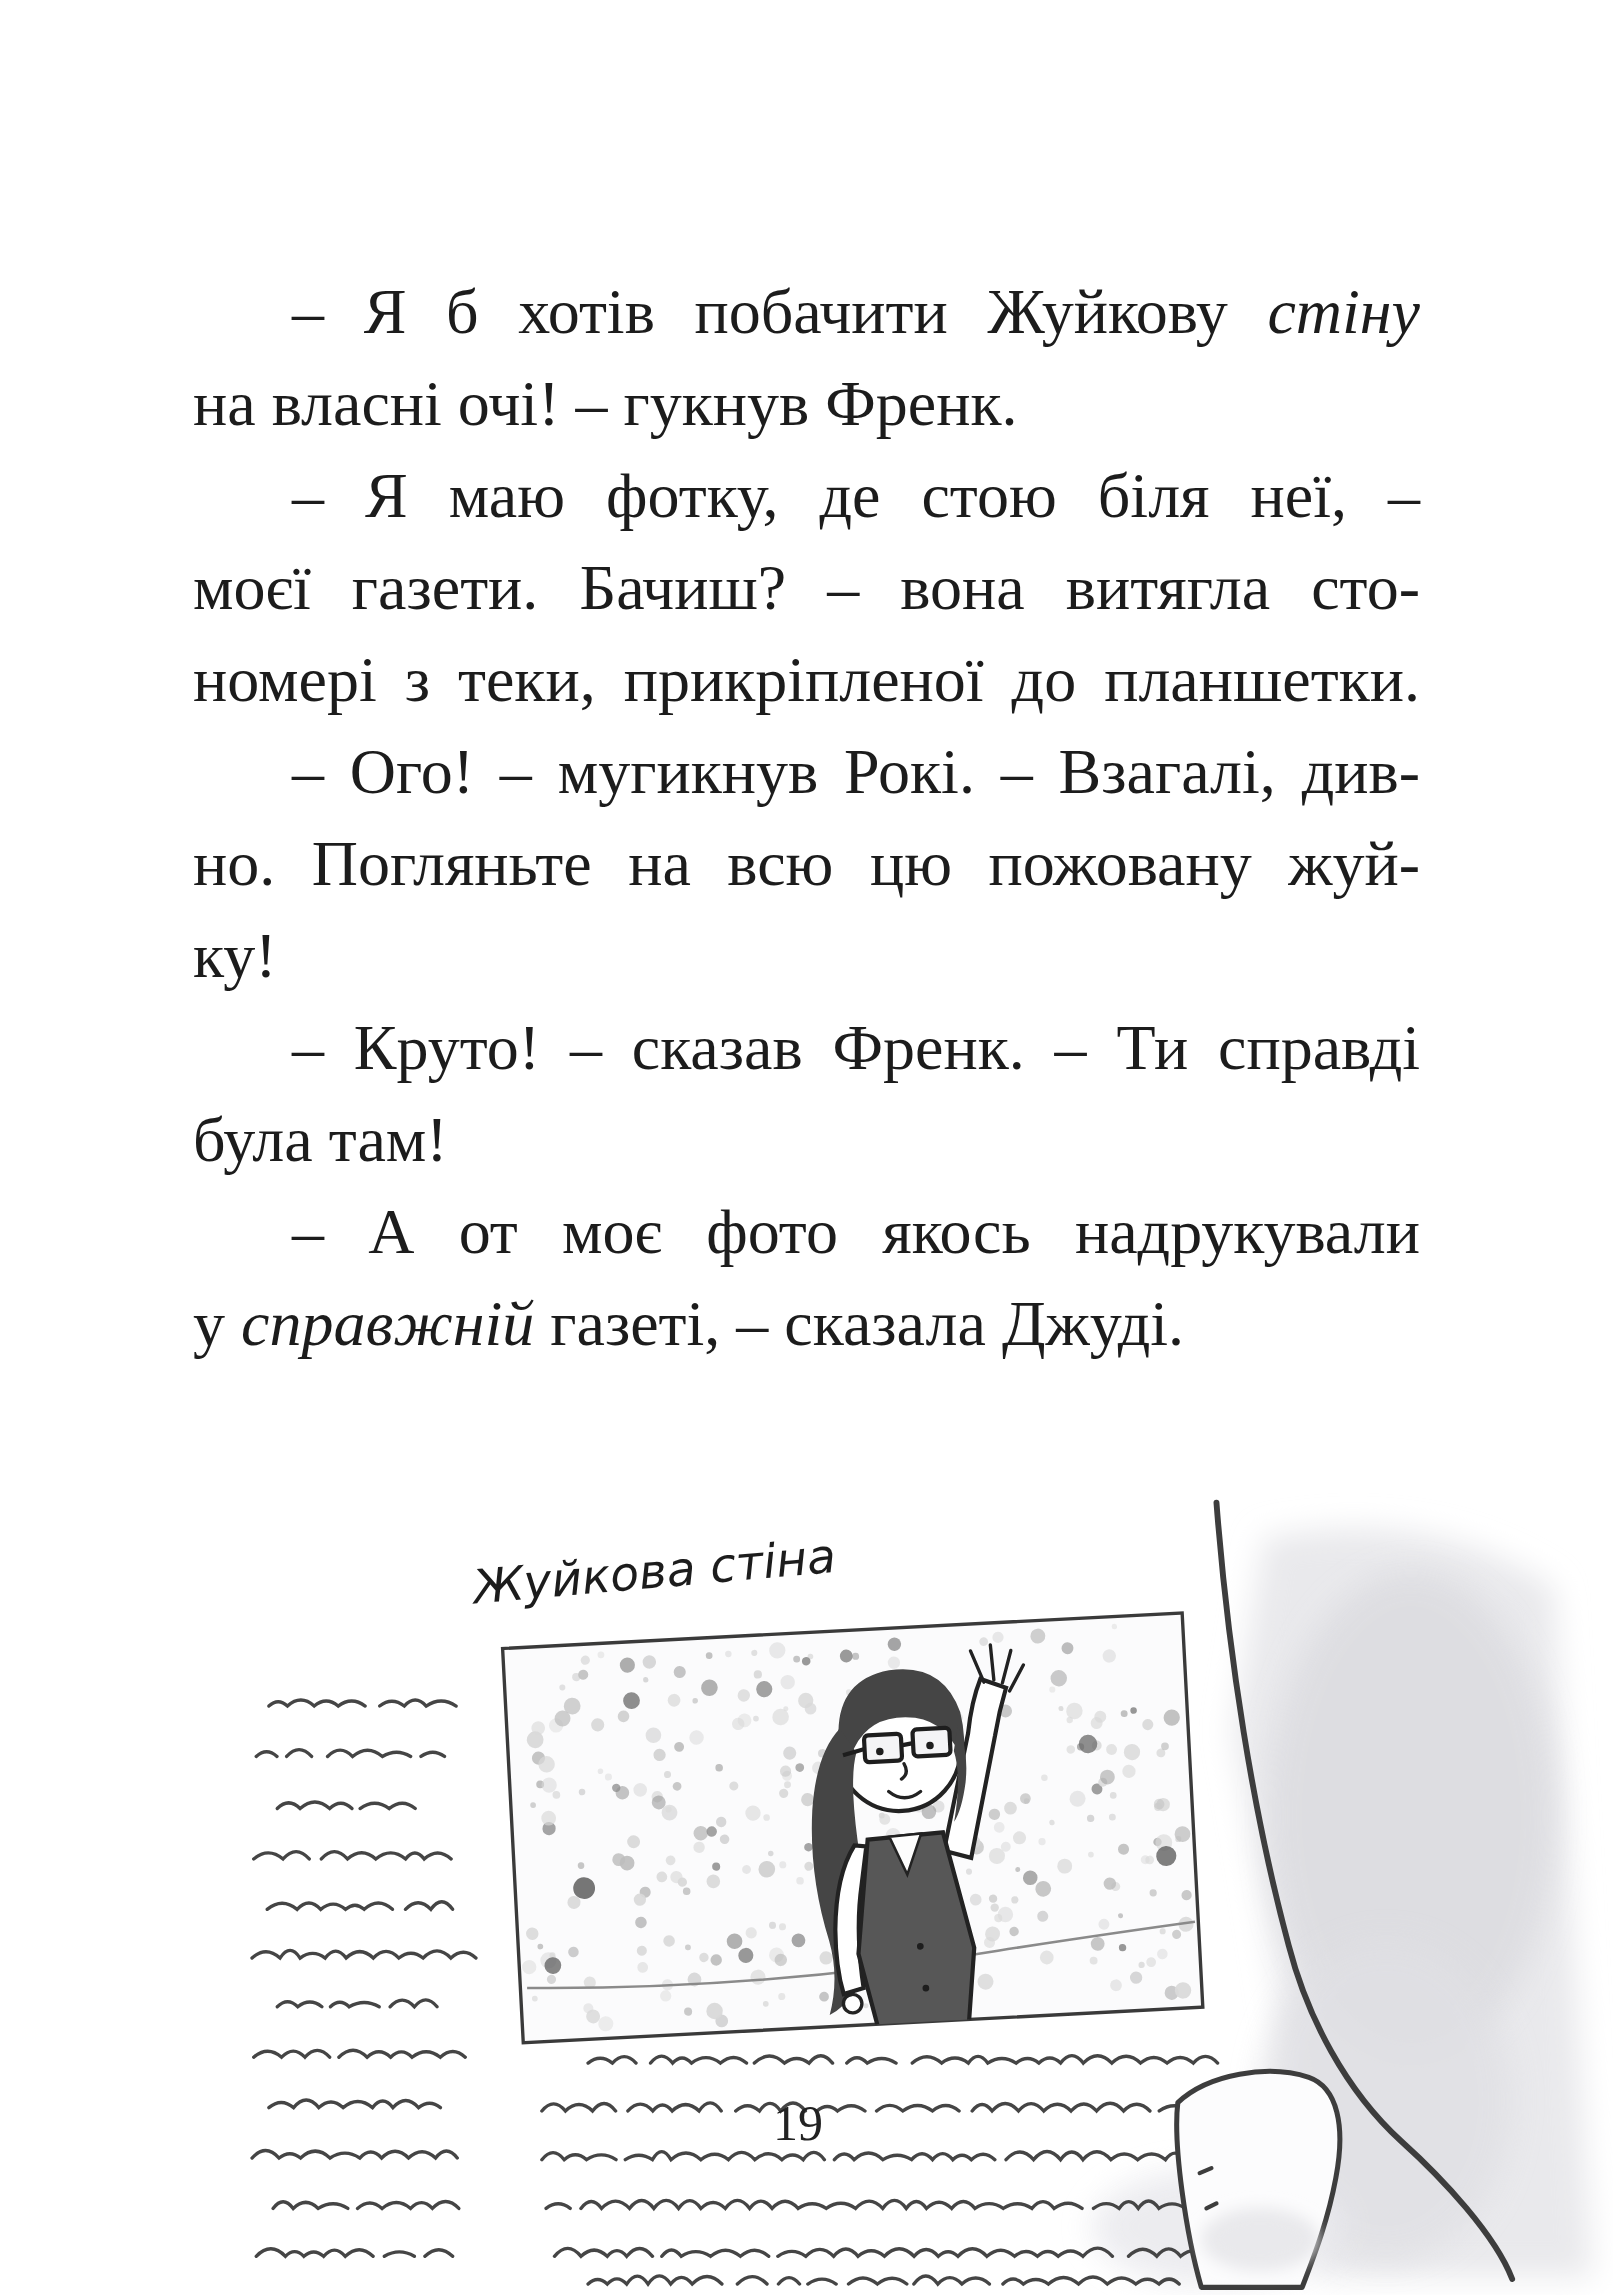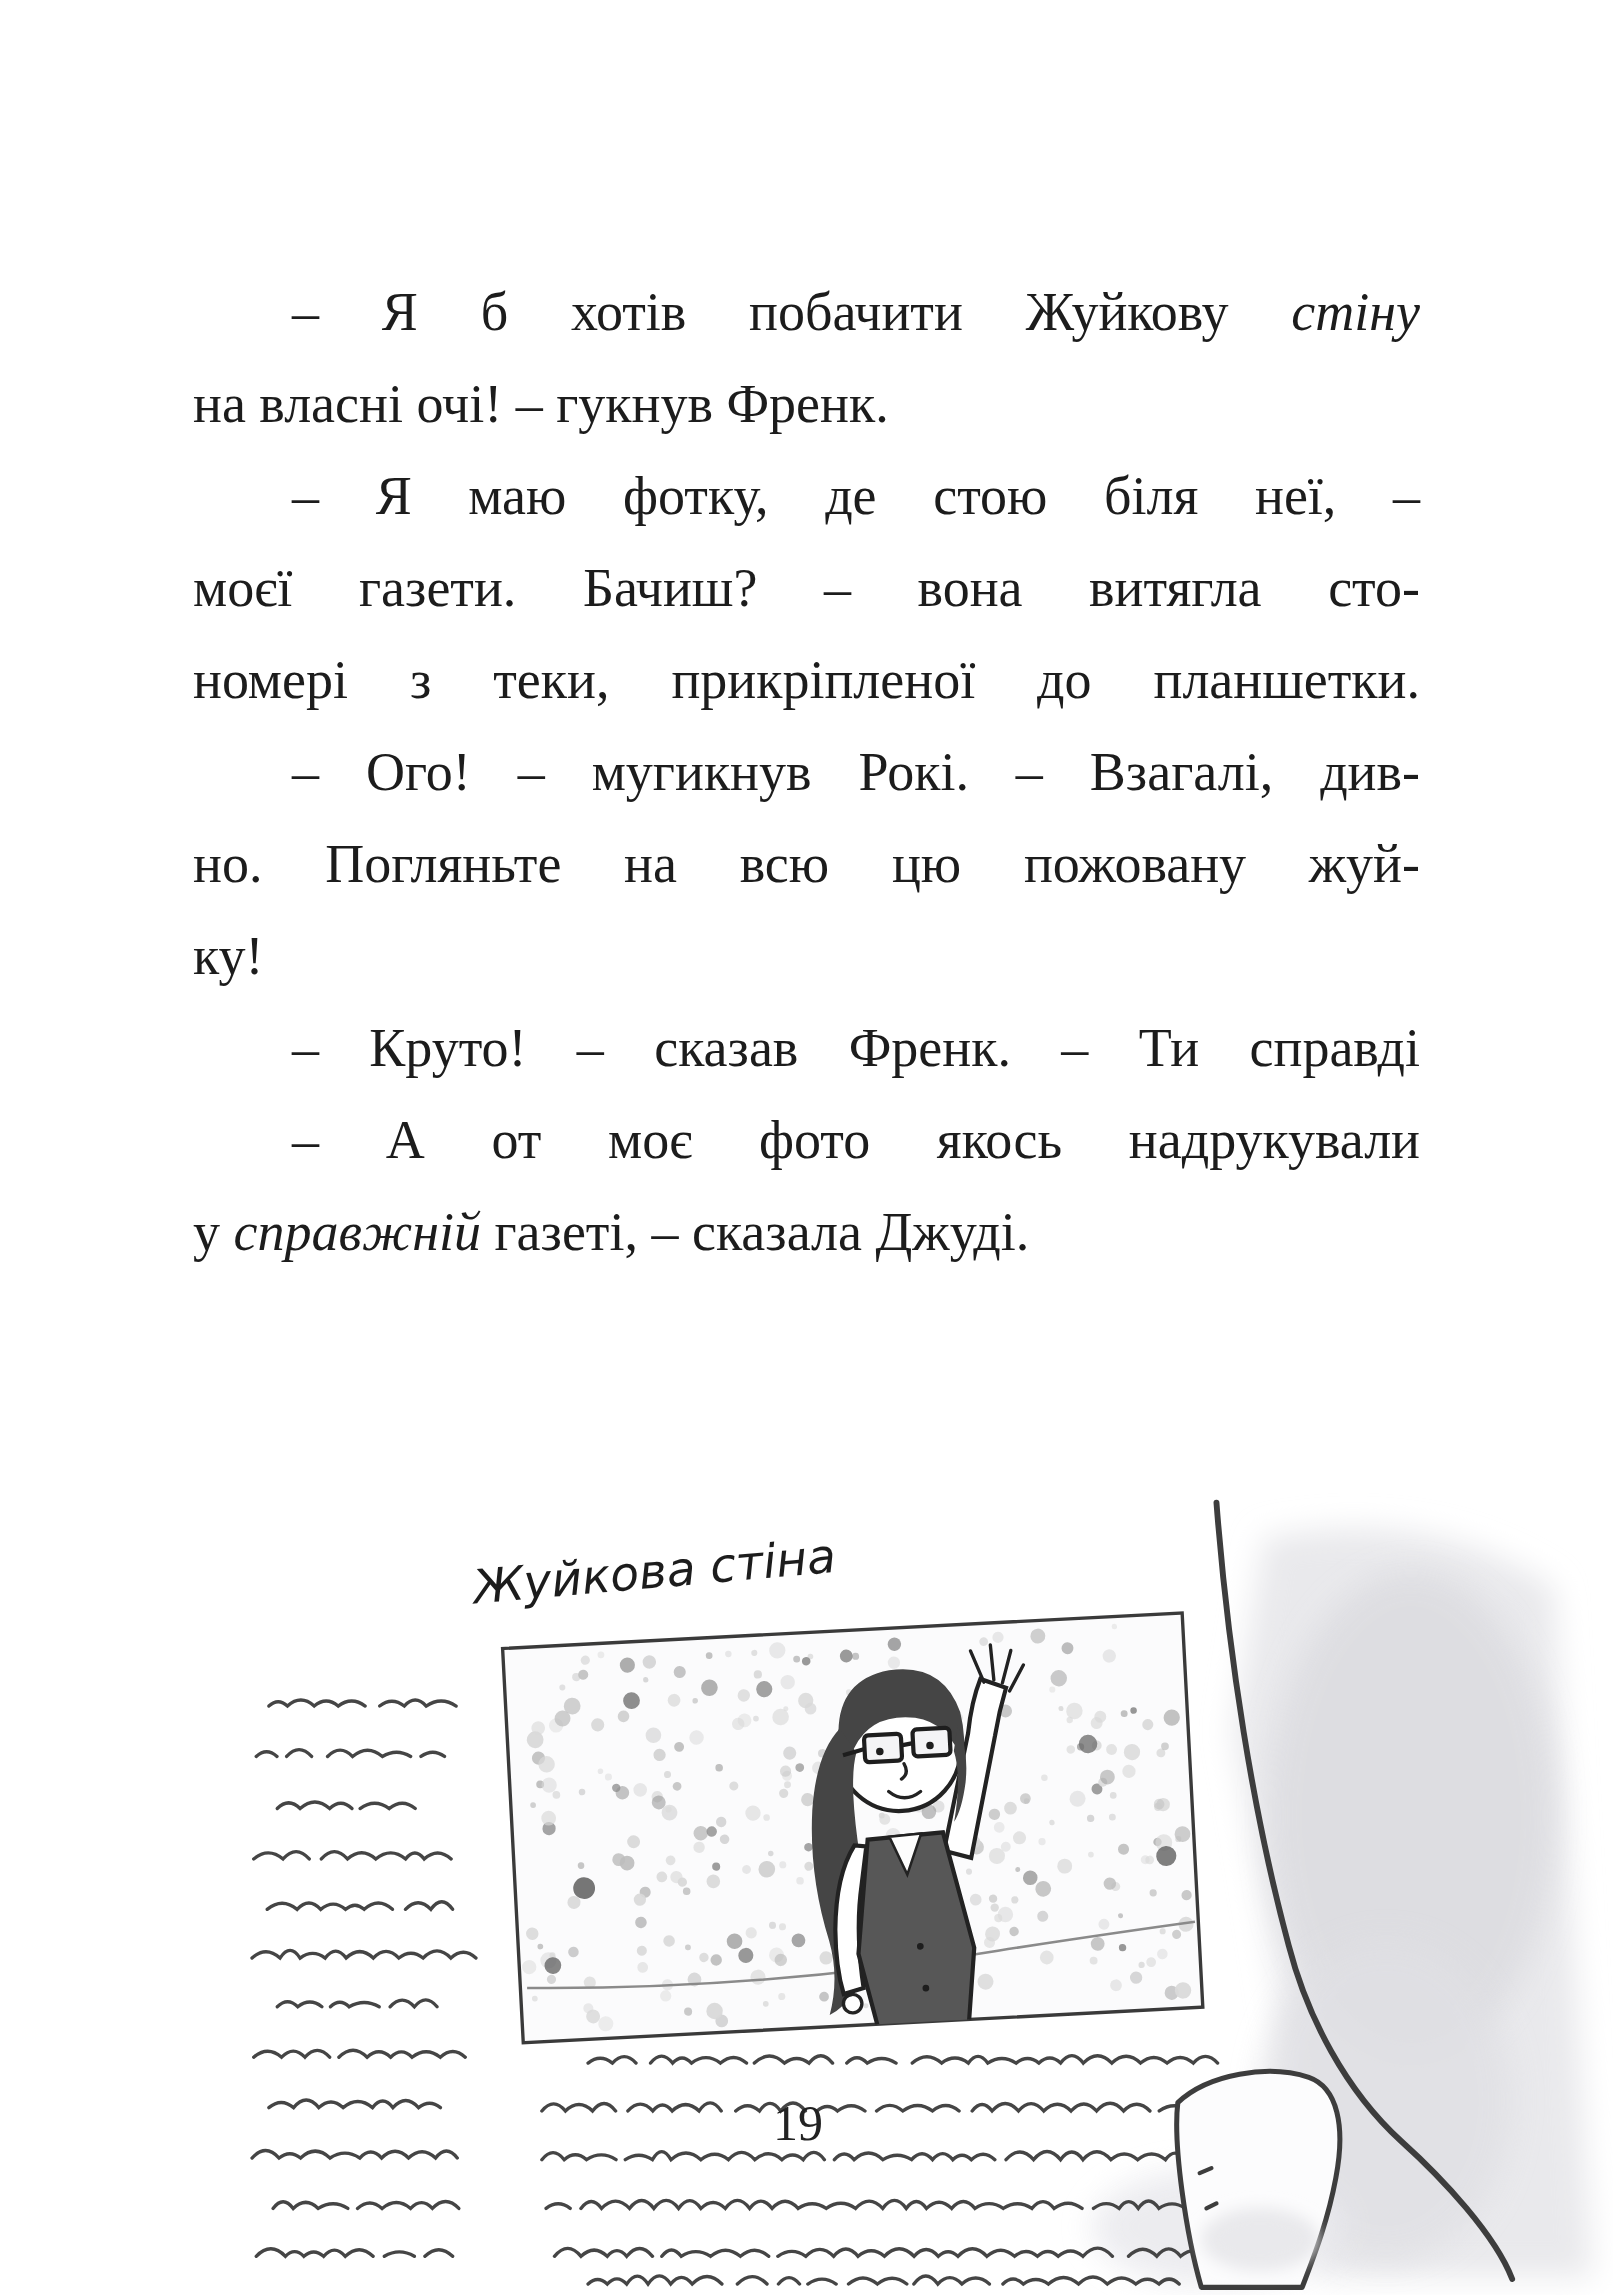--- a/index.html
+++ b/index.html
@@ -4,21 +4,21 @@
 <style>
   html,body{margin:0;padding:0;}
   body{
     width:1613px;height:2295px;position:relative;overflow:hidden;
     background:#ffffff;
     font-family:"Liberation Serif", serif;
   }
   .page{position:absolute;inset:0;background:#ffffff;color:#1f1f1f;}
   .text-block{
     position:absolute;left:193px;top:266px;width:1227px;
-    font-size:54px;line-height:92px;z-index:2;color:#1c1c1c;
+    font-size:64px;line-height:92px;z-index:2;color:#1c1c1c;
   }
   .line{height:92px;}
   .line.justify{text-align:justify;text-align-last:justify;}
   .line.indent{text-indent:99px;}
   .it{font-style:italic;}
   .illustration{
     position:absolute;left:0;top:1479px;width:1613px;height:817px;z-index:1;
   }
   .page-number{
     position:absolute;left:773px;top:2094px;width:118px;
@@ -39,20 +39,21 @@
   <div class="text-block" id="text-block">
       <div class="line justify indent"><span>– Я б хотів побачити Жуйкову </span><span class="it">стіну</span></div>
       <div class="line"><span>на власні очі! – гукнув Френк.</span></div>
       <div class="line justify indent"><span>– Я маю фотку, де стою біля неї, –</span></div>
       <div class="line justify"><span>моєї газети. Бачиш? – вона витягла сто-</span></div>
       <div class="line justify"><span>номері з теки, прикріпленої до планшетки.</span></div>
       <div class="line justify indent"><span>– Ого! – мугикнув Рокі. – Взагалі, див-</span></div>
       <div class="line justify"><span>но. Погляньте на всю цю пожовану жуй-</span></div>
       <div class="line"><span>ку!</span></div>
       <div class="line justify indent"><span>– Круто! – сказав Френк. – Ти справді</span></div>
+      <div class="line"><span>була там!</span></div>
       <div class="line justify indent"><span>– А от моє фото якось надрукували</span></div>
       <div class="line"><span>у </span><span class="it">справжній</span><span> газеті, – сказала Джуді.</span></div>
     </div>
 
   <svg class="illustration" viewBox="0 0 1920 972" xmlns="http://www.w3.org/2000/svg">
     <defs>
       <filter id="soft" x="-40%" y="-40%" width="180%" height="180%">
         <feGaussianBlur stdDeviation="18"></feGaussianBlur>
       </filter>
       <filter id="soft2" x="-40%" y="-40%" width="180%" height="180%">

